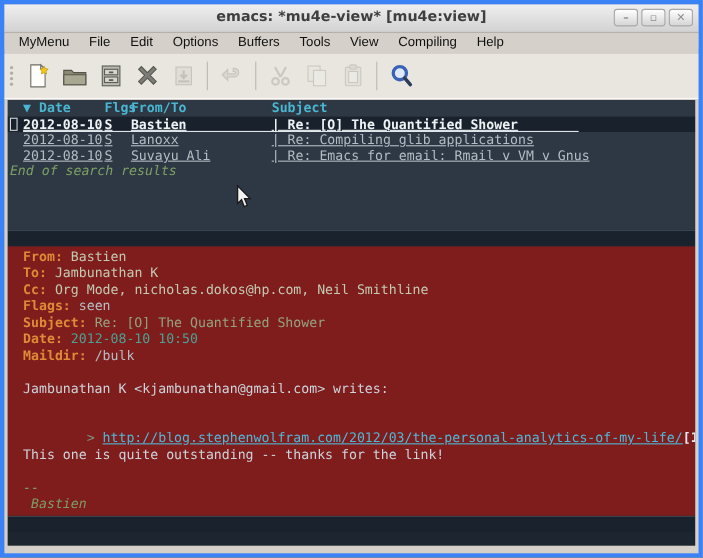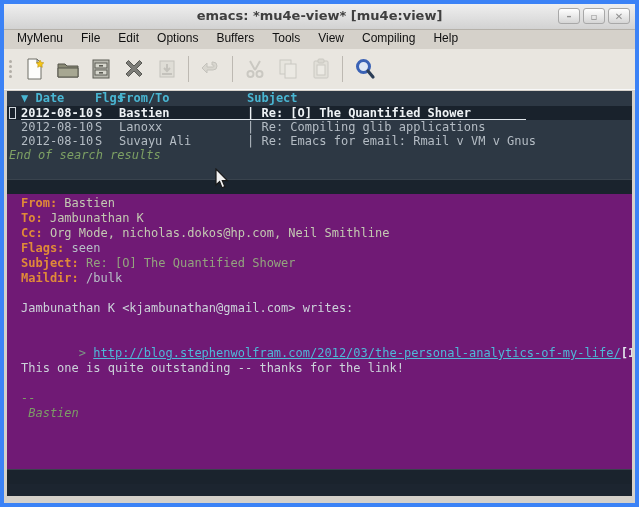--- a/index.html
+++ b/index.html
@@ -44,39 +44,39 @@
   .grip i{ width:3px; height:3px; background:#b2aea7; border-radius:50%; }
   .tb-btn{ width:33px; height:32px; display:flex; align-items:center; justify-content:center; }
   .tb-sep{ width:1px; height:26px; background:#bdb9b2; margin:0 5px; }
   .dis{ opacity:.38; }
   
   .emacs{
     position:absolute; top:87px; left:3px; right:3px; bottom:7px;
     background:#232d38; font:12px "DejaVu Sans Mono", monospace;
     display:flex; flex-direction:column; overflow:hidden;
   }
-  .hdr-section{ height:88px; background:#2d3844; position:relative; }
+  .hdr-section{ height:118px; background:#2d3844; position:relative; }
   .hdr-line{ height:15px; display:flex; color:#49b6d2; font-weight:bold; padding-left:14px; }
   .c-date{ width:74px; } .c-flags{ width:24px; } .c-from{ width:128px; } .c-subj{ flex:1; }
   .hrow{ height:14px; display:flex; padding-left:14px; color:#b4bcc4; white-space:pre; }
   .hrow.selected{ background:#19222c; color:#eef2f5; font-weight:bold; position:relative; }
   .hrow.selected .uwrap{ display:flex; width:505px; border-bottom:1px solid #dfe5ea; }
-  .uwrap{ display:flex; width:100%; }
+  .uwrap{ display:flex; width:100%;text-decoration:underline; }
   .hollow-cursor{
     position:absolute; left:2px; top:1px; width:7px; height:12px;
     border:1px solid #cfd6dc;
   }
   .end-results{ height:15px; padding-left:2px; color:#7da064; font-style:italic; }
   
   .modeline{
     height:15px; background:#1a232d; box-shadow:inset 0 1px 0 #39434d;
     white-space:pre; padding-left:4px; overflow:hidden; line-height:15px;
   }
   
-  .msg-section{ flex:1; background:#701a75; padding:2px 0 0 14px; line-height:15px; }
+  .msg-section{ flex:1; background:#7f1d1d; padding:2px 0 0 14px; line-height:15px; }
   .fline{ height:15px; white-space:pre; }
   .f-label{ color:#e08a38; font-weight:bold; }
   .v-contact{ color:#c3c9b2; }
   .v-subject{ color:#93a37e; }
   .v-plain{ color:#b6bfc6; }
   .v-date{ color:#4aa294; }
   .blank{ height:15px; }
   .body-line{ height:15px; color:#ccd3da; white-space:pre; }
   .quote-mark{ color:#7c9686; }
   .msg-link{ color:#4fb8d8; text-decoration:underline; }
@@ -229,20 +229,21 @@
     <div class="modeline ml1">
       
     </div>
 
     <div class="msg-section">
       <div class="fline"><span class="f-label">From:</span> <span class="v-contact">Bastien</span></div>
       <div class="fline"><span class="f-label">To:</span> <span class="v-contact">Jambunathan K</span></div>
       <div class="fline"><span class="f-label">Cc:</span> <span class="v-contact">Org Mode, nicholas.dokos@hp.com, Neil Smithline</span></div>
       <div class="fline"><span class="f-label">Flags:</span> <span class="v-plain">seen</span></div>
       <div class="fline"><span class="f-label">Subject:</span> <span class="v-subject">Re: [O] The Quantified Shower</span></div>
+      <div class="fline"><span class="f-label">Date:</span> <span class="v-date">2012-08-10 10:50</span></div>
       <div class="fline"><span class="f-label">Maildir:</span> <span class="v-plain">/bulk</span></div>
       <div class="blank"></div>
       <div class="body-line">Jambunathan K &lt;kjambunathan@gmail.com&gt; writes:</div>
       <div class="blank"></div>
       <div class="body-line">
         <span class="quote-mark">&gt; </span><span class="msg-link">http://blog.stephenwolfram.com/2012/03/the-personal-analytics-of-my-life/</span><span class="footnote">[1]</span>
       </div>
       <div class="blank"></div>
       <div class="body-line">This one is quite outstanding -- thanks for the link!</div>
       <div class="blank"></div>

